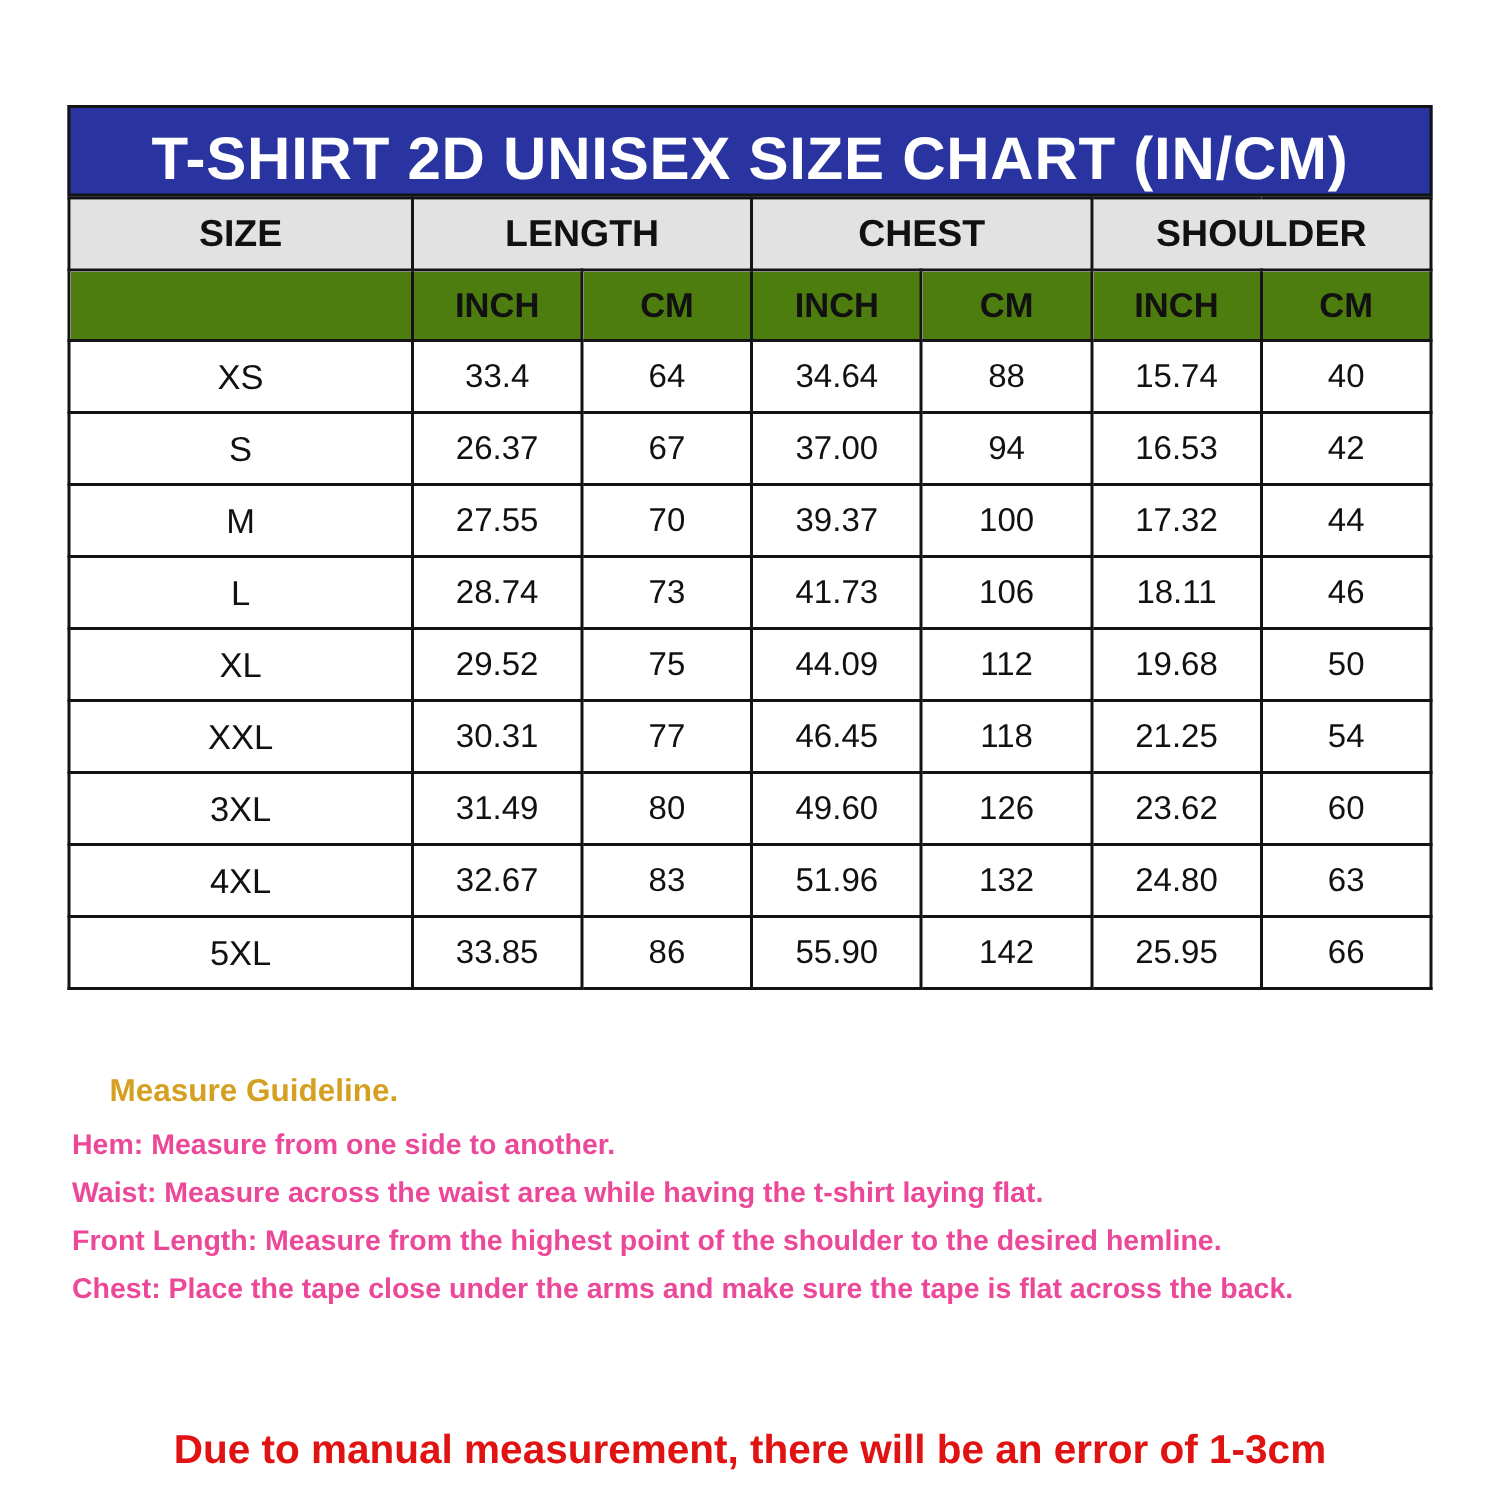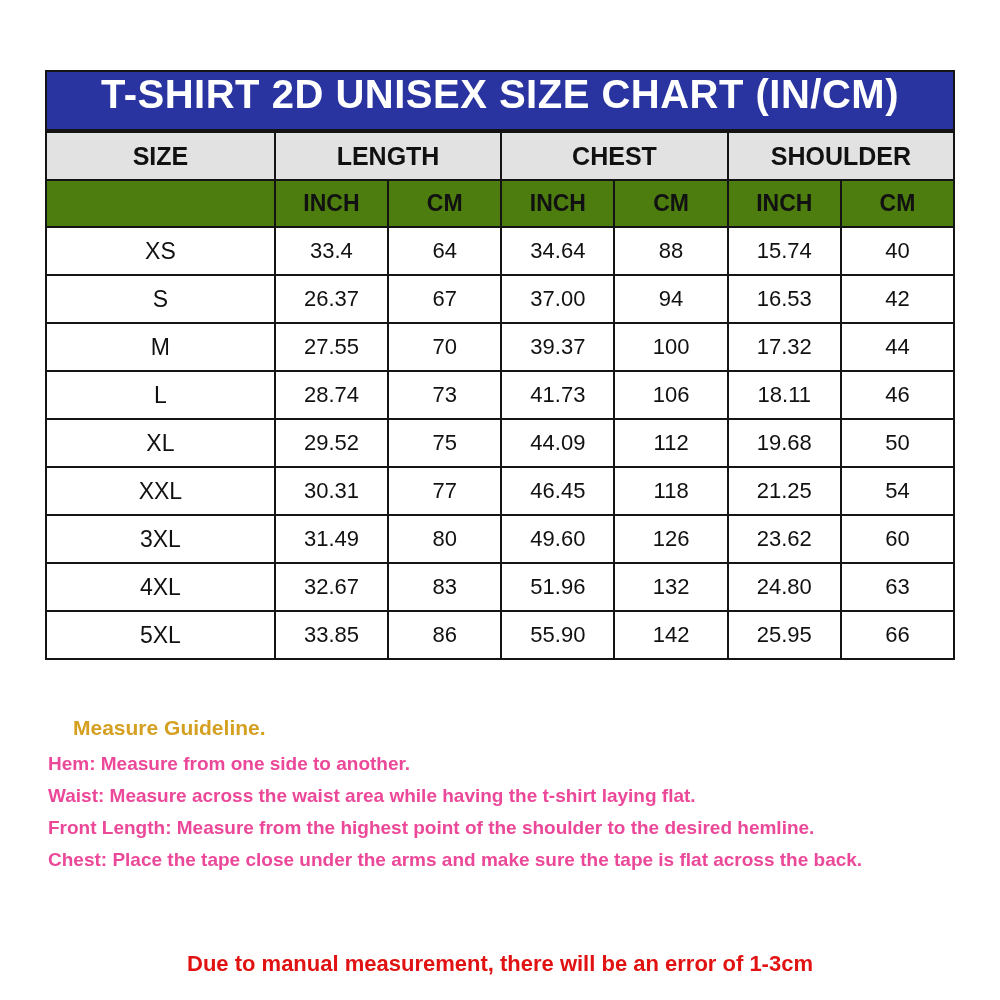--- a/index.html
+++ b/index.html
@@ -13,21 +13,21 @@
     color: #111111;
   }
   .page { width: 1000px; height: 1000px; position: relative; }
 
   .banner {
     margin: 70px 45px 0 45px;
     height: 57px;
     background: var(--banner-bg, #2a34a0);
     border: 2px solid var(--border, #141414);
     display: flex;
-    align-items: flex-start;
+    align-items: flex-end;
     justify-content: center;
   }
   .banner span {
     color: var(--banner-text, #ffffff);
     font-size: 40px;
     font-weight: 700;
     letter-spacing: 0.5px;
     white-space: nowrap;
   }
 
@@ -74,21 +74,21 @@
     font-weight: 700;
     line-height: 19px;
     color: #ec4899;
   }
   .g-line strong { font-weight: 700; }
 
   .footer-note {
     margin-top: 82px;
     text-align: center;
     color: var(--footer-text, #e01212);
-    font-size: 22px;
+    font-size: 27px;
     font-weight: 700;
   }
 </style>
 </head>
 <body>
 
 <div class="page">
 
   <div class="banner">
     <span>T-SHIRT 2D UNISEX SIZE CHART (IN/CM)</span>

